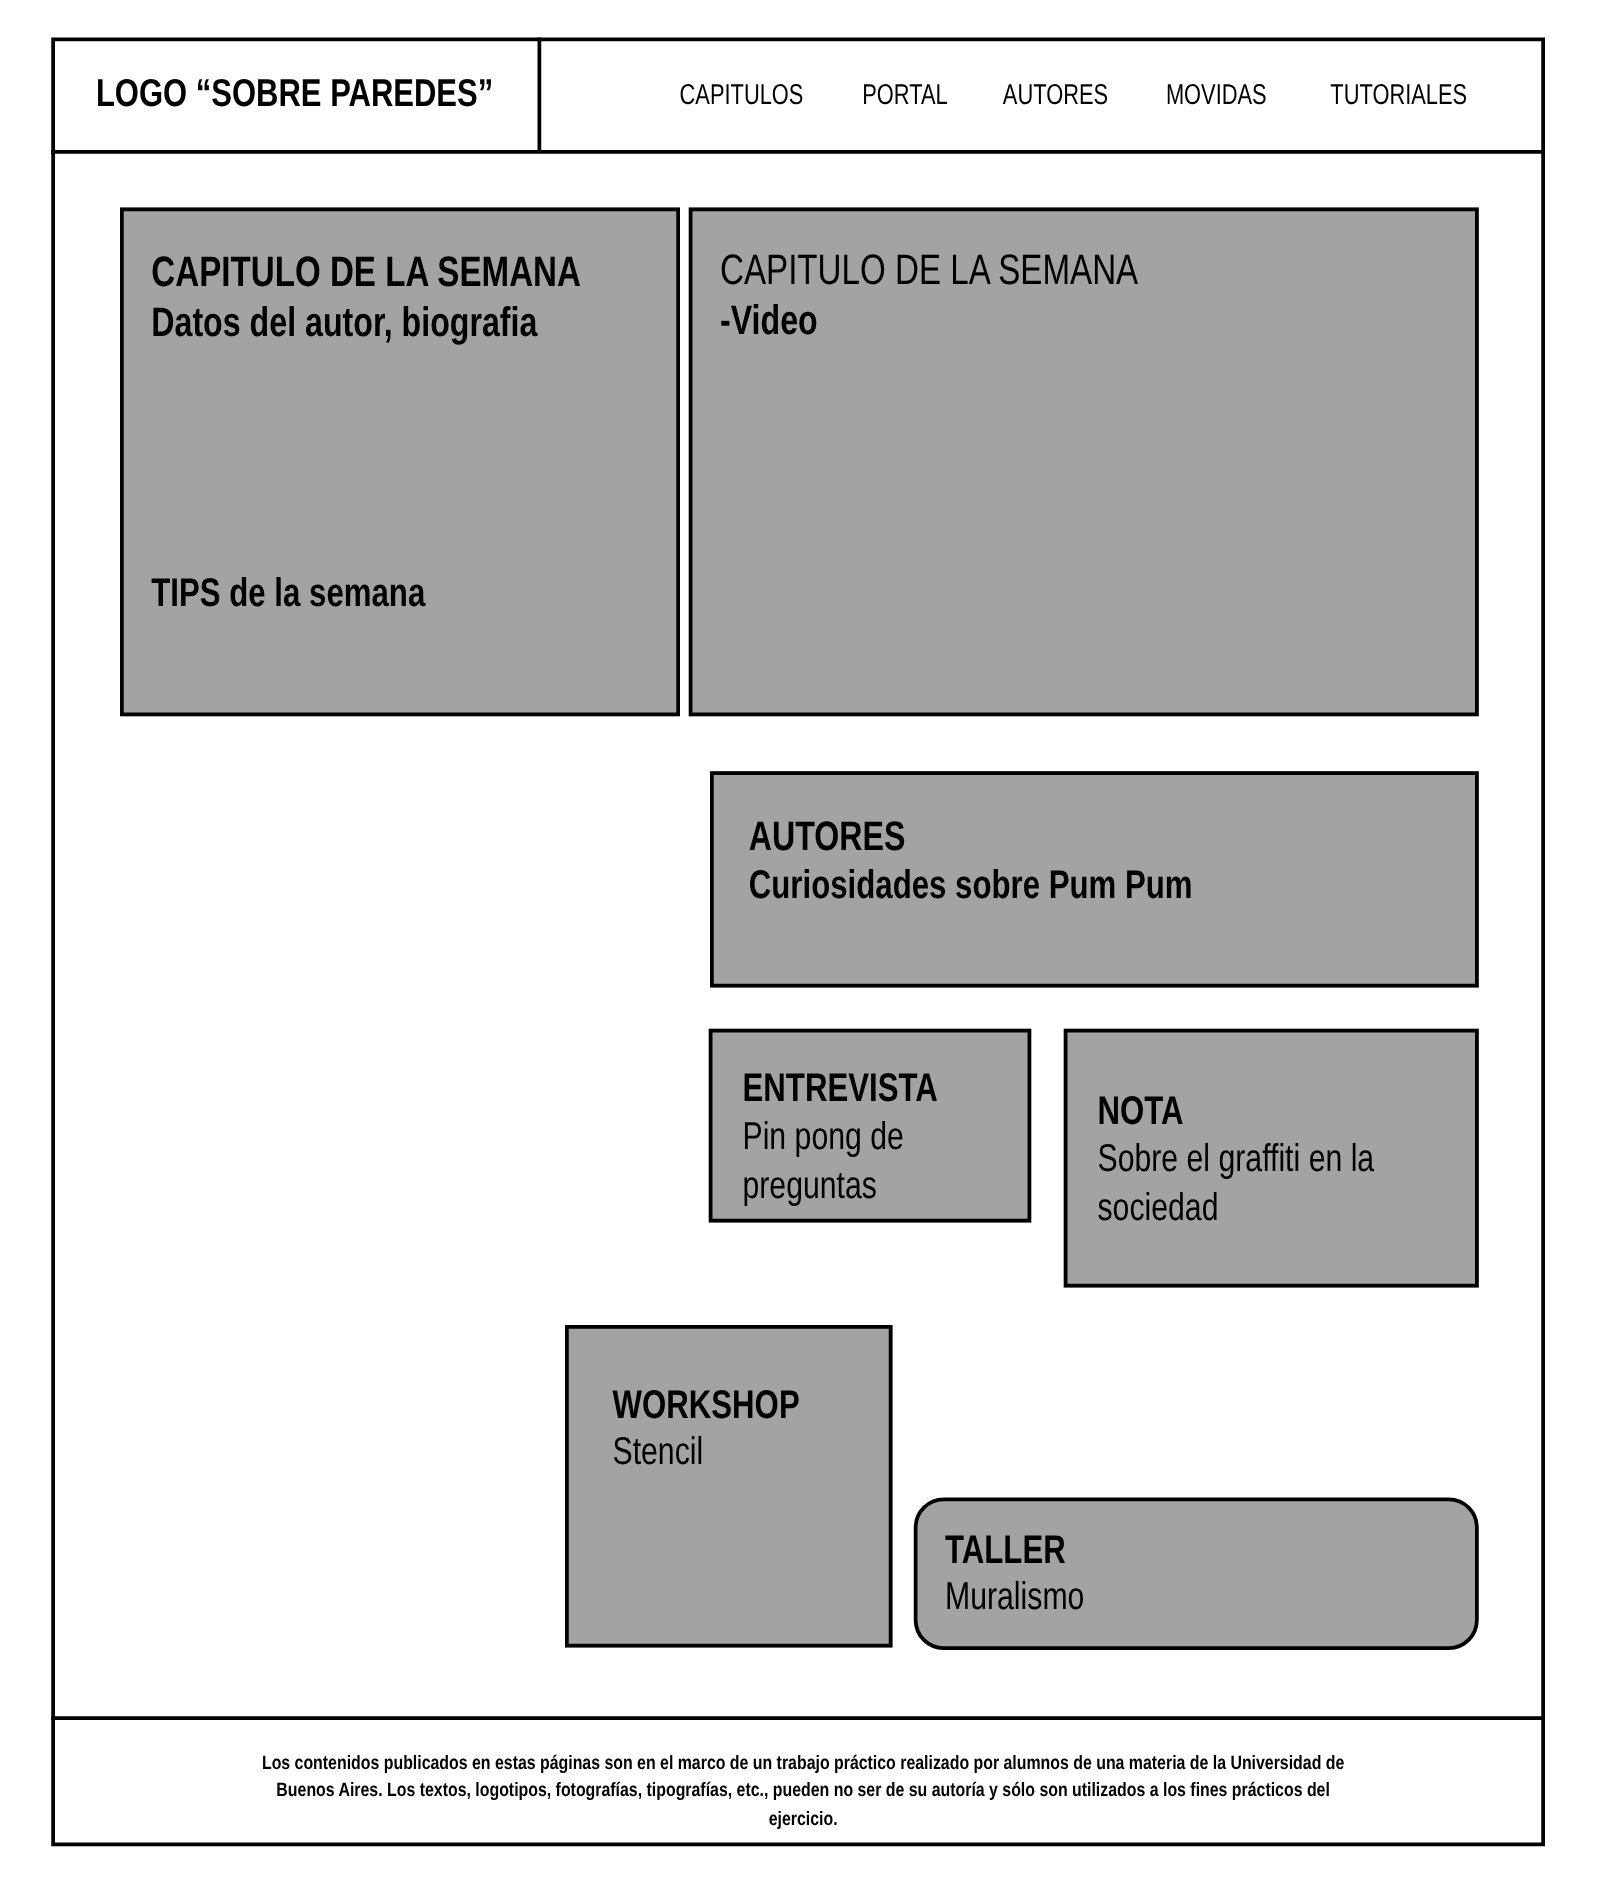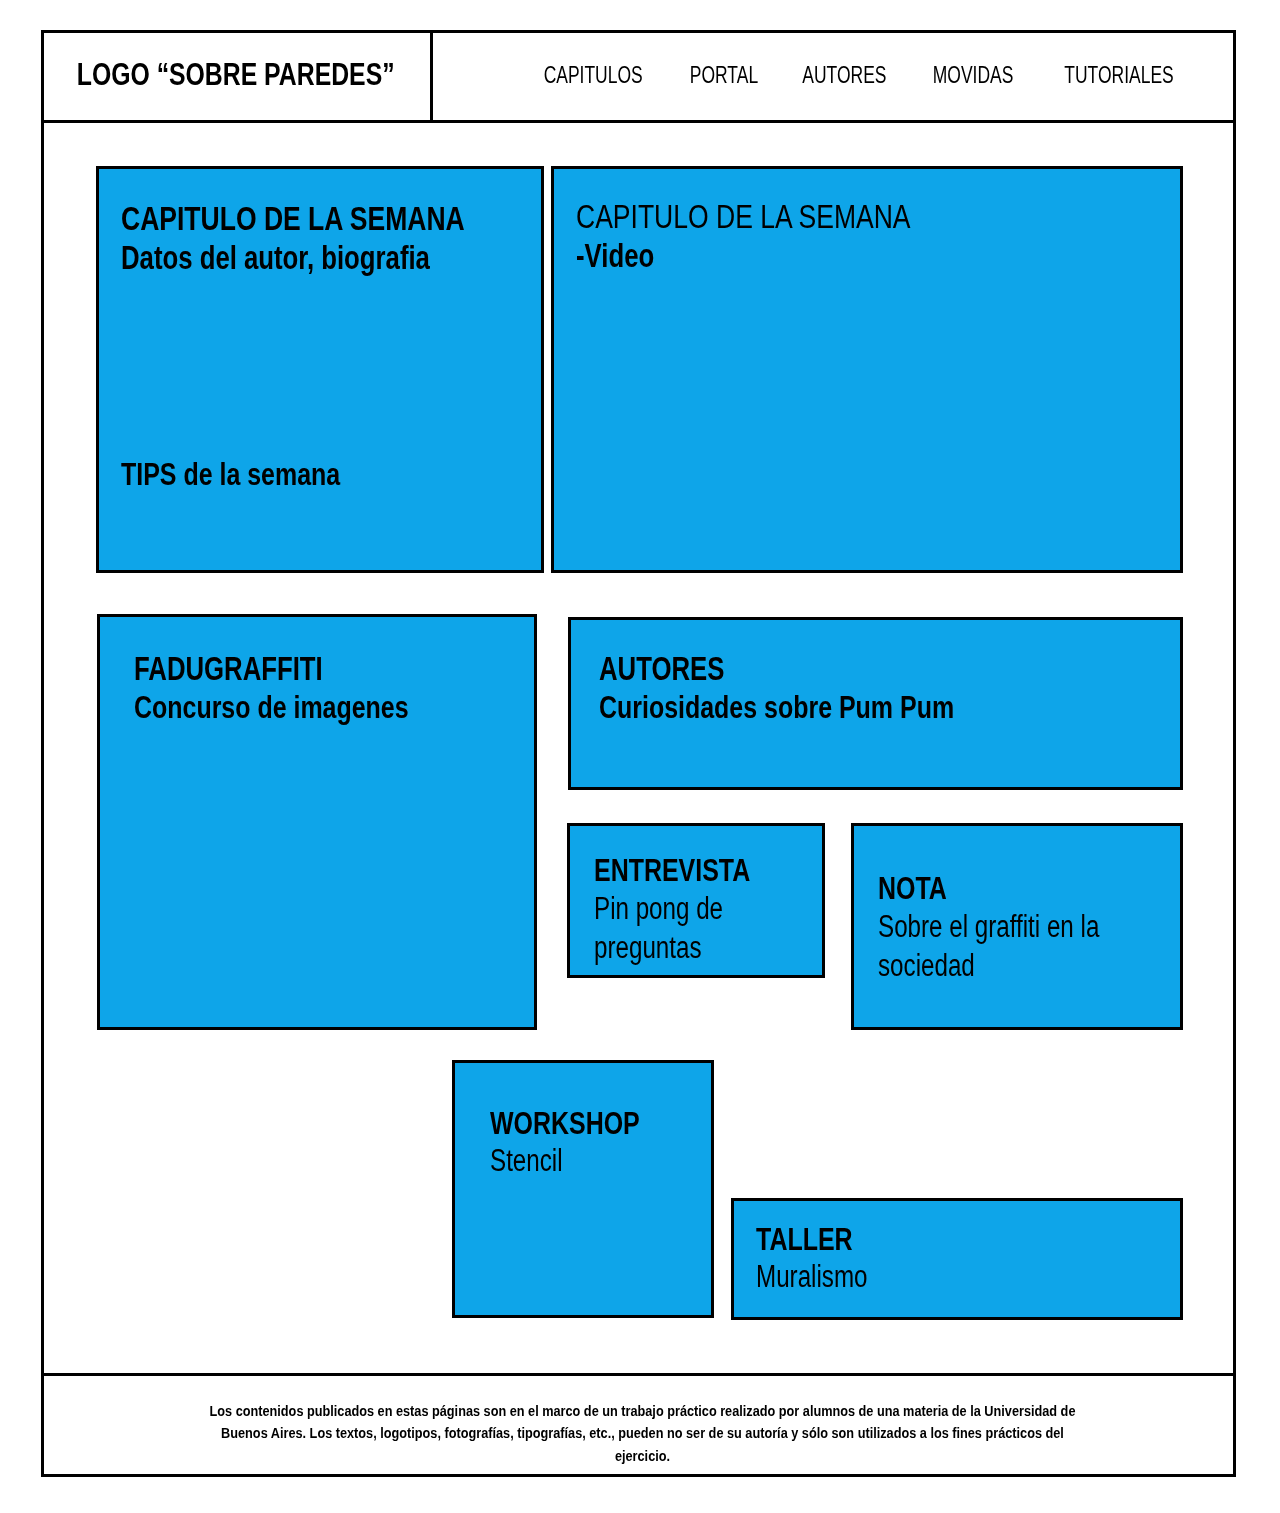--- a/index.html
+++ b/index.html
@@ -85,21 +85,21 @@
     transform: scaleX(0.76);
     transform-origin: center center;
     cursor: pointer;
   }
 
   
   .box {
     position: absolute;
     border: 3px solid #000;
     box-sizing: border-box;
-    background: #0ea5e9;
+    background: #a3a3a3;
     overflow: hidden;
   }
   .box-inner {
     position: absolute;
     left: 22px;
     right: 10px;
   }
   .ttl {
     display: block;
     white-space: nowrap;
@@ -172,26 +172,20 @@
     </div>
   </div>
 
   <div class="box" style="left:551px; top:166px; width:632px; height:407px;">
     <div class="box-inner" style="top:28px;">
       <span class="ttl ttl-reg" style="font-size:34px; line-height:1.14;">CAPITULO DE LA SEMANA</span>
       <span class="sub sub-bold nowrap" style="font-size:33px; line-height:1.2;">-Video</span>
     </div>
   </div>
 
-  <div class="box" style="left:97px; top:614px; width:440px; height:416px;">
-    <div class="box-inner" style="left:34px; top:33px;">
-      <span class="ttl ttl-bold" style="font-size:33px; line-height:1.14;">FADUGRAFFITI</span>
-      <span class="sub sub-bold nowrap" style="font-size:32px; line-height:1.2;">Concurso de imagenes</span>
-    </div>
-  </div>
 
   <div class="box" style="left:568px; top:617px; width:615px; height:173px;">
     <div class="box-inner" style="left:28px; top:30px;">
       <span class="ttl ttl-bold" style="font-size:33px; line-height:1.14;">AUTORES</span>
       <span class="sub sub-bold nowrap" style="font-size:32px; line-height:1.2;">Curiosidades sobre Pum Pum</span>
     </div>
   </div>
 
   <div class="box" style="left:567px; top:823px; width:258px; height:155px;padding-left:20px;">
     <div class="box-inner" style="left:24px; right:8px; top:26px;">
@@ -209,21 +203,21 @@
 
 
   <div class="box" style="left:452px; top:1060px; width:262px; height:258px;">
     <div class="box-inner" style="left:35px; top:30px;margin-top:12px;">
       <span class="ttl ttl-bold" style="font-size:32px; line-height:1.15;">WORKSHOP</span>
       <span class="sub sub-reg nowrap" style="font-size:31px; line-height:1.24;">Stencil</span>
     </div>
   </div>
 
 
-  <div class="box" style="left:731px; top:1198px; width:452px; height:122px;">
+  <div class="box" style="left:731px; top:1198px; width:452px; height:122px;border-radius:24px;">
     <div class="box-inner" style="left:22px; top:20px;">
       <span class="ttl ttl-bold" style="font-size:32px; line-height:1.15;">TALLER</span>
       <span class="sub sub-reg nowrap" style="font-size:31px; line-height:1.24;">Muralismo</span>
     </div>
   </div>
 
   <div class="footer-divider"></div>
   <div class="footer-text">Los contenidos publicados en estas páginas son en el marco de un trabajo práctico realizado por alumnos de una materia de la Universidad de Buenos Aires. Los textos, logotipos, fotografías, tipografías, etc., pueden no ser de su autoría y sólo son utilizados a los fines prácticos del ejercicio.</div>
 
 </div>

